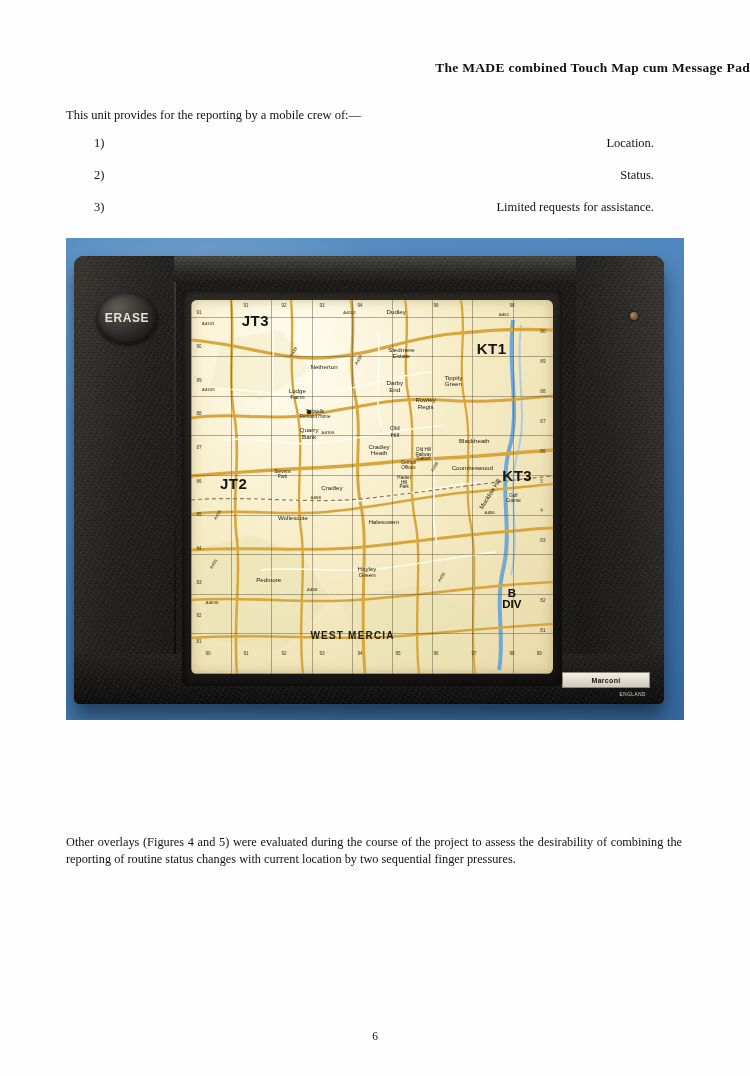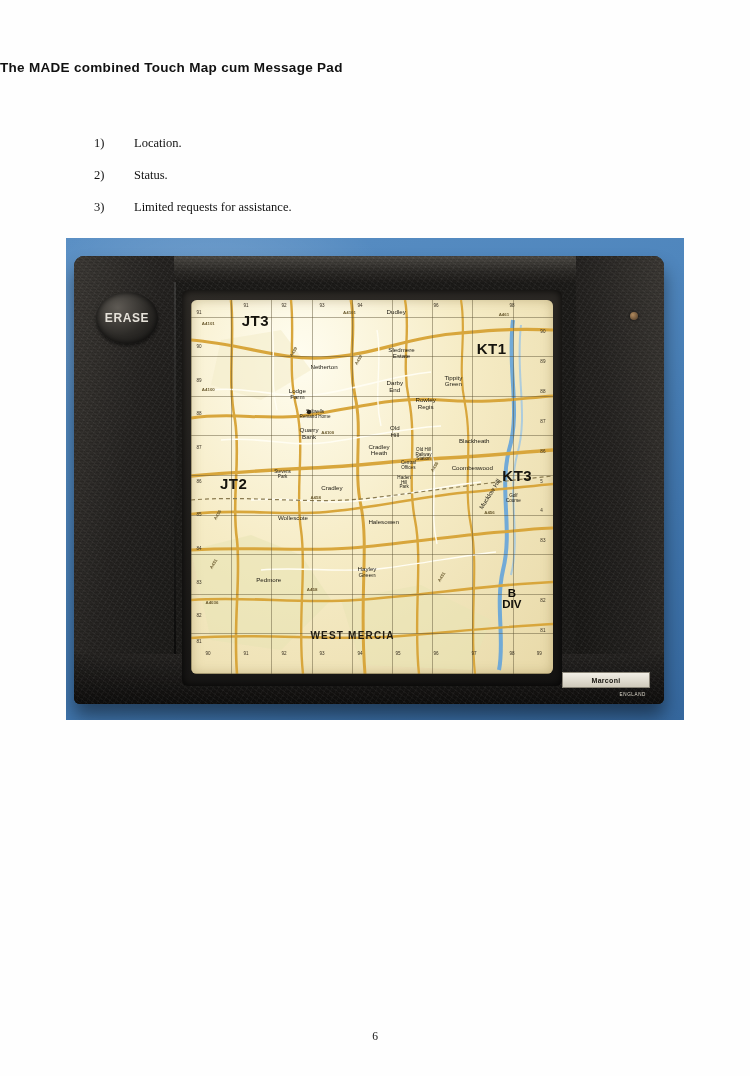--- a/index.html
+++ b/index.html
@@ -18,22 +18,22 @@
   .page {
     position: absolute;
     inset: 0;
     background: #fefefe;
   }
   .doc-title {
     position: absolute;
     top: 60px;
     left: 0;
     width: 750px;
-    text-align: left;
-    font-family: Liberation Sans, sans-serif;
+    text-align: right;
+    font-family: Liberation Serif, serif;
     font-weight: bold;
     font-size: 13.5px;
     letter-spacing: 0.3px;
   }
   .intro {
     position: absolute;
     top: 108px;
     left: 66px;
     width: 600px;
     font-size: 12.5px;
@@ -48,20 +48,21 @@
   .list-item {
     display: flex;
     margin-bottom: 17px;
   }
   .list-num {
     width: 40px;
     flex: 0 0 40px;
   }
   .list-text {
     flex: 1 1 auto;
+    text-align: right;
   }
   
   .photo {
     position: absolute;
     left: 66px;
     top: 238px;
     width: 618px;
     height: 482px;
     background: linear-gradient(160deg,#5a8fc4 0%, #4f86bd 35%, #3f74ab 70%, #35679d 100%);
     overflow: hidden;
@@ -286,20 +287,21 @@
     font-size: 11.5px;
   }
 </style>
 </head>
 <body>
 
 <div class="page">
 
   <div class="doc-title">The MADE combined Touch Map cum Message Pad</div>
 
+  <div class="intro">This unit provides for the reporting by a mobile crew of:—</div>
 
   <div class="list">
     <div class="list-item">
       <div class="list-num">1)</div>
       <div class="list-text">Location.</div>
     </div>
     <div class="list-item">
       <div class="list-num">2)</div>
       <div class="list-text">Status.</div>
     </div>
@@ -479,15 +481,16 @@
       </div>
 
       <div class="marconi-plate">
         <span>Marconi</span>
       </div>
       <div class="england-label">ENGLAND</div>
     </div>
   </div>
 
 
+  <div class="para2">Other overlays (Figures 4 and 5) were evaluated during the course of the project to assess the desirability of combining the reporting of routine status changes with current location by two sequential finger pressures.</div>
 
   <div class="page-number">6</div>
 </div>
 
 </body></html>

